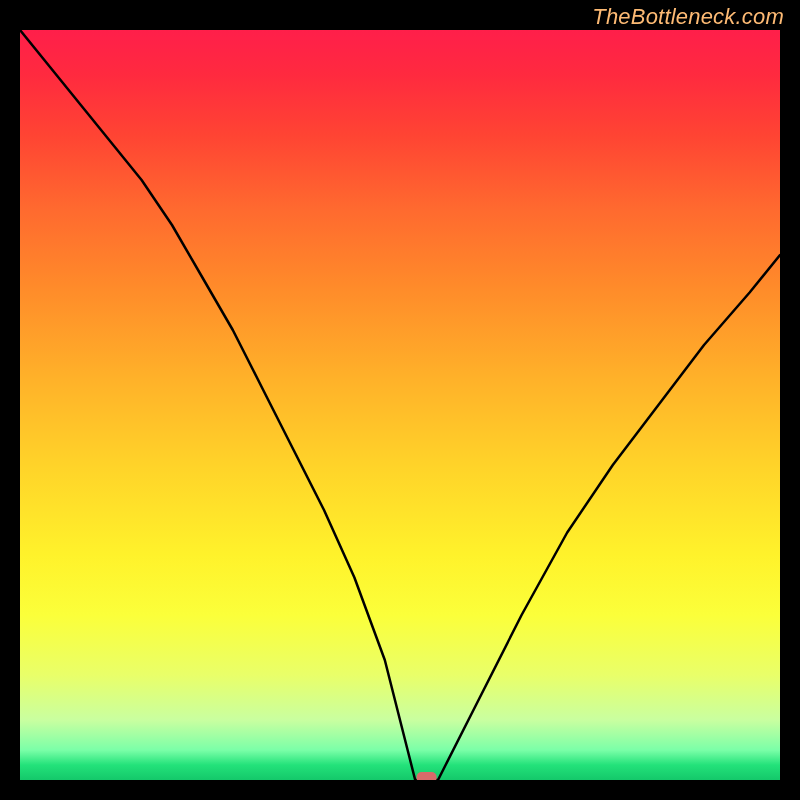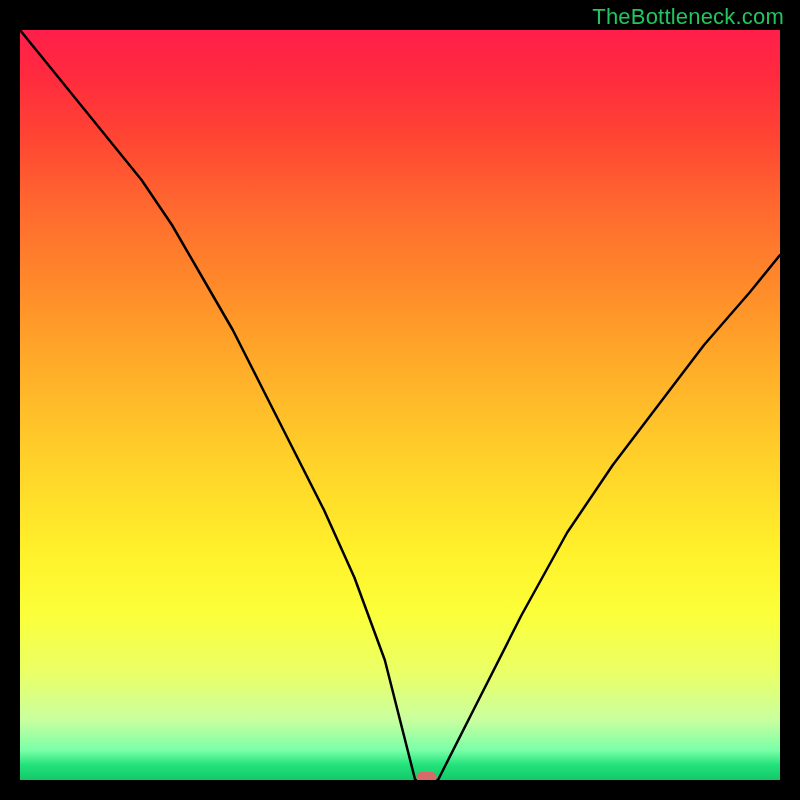--- a/index.html
+++ b/index.html
@@ -14,25 +14,26 @@
   .frame {
     position: relative;
     width: 800px;
     height: 800px;
     background: #000;
   }
   .watermark {
     position: absolute;
     top: 4px;
     right: 16px;
-    color: #22c55e;
+    color: #fdba74;
     font-size: 22px;
     font-weight: 500;
     letter-spacing: 0.2px;
     z-index: 5;
+    font-style: italic;
   }
   .plot-area {
     position: absolute;
     left: 20px;
     top: 30px;
     width: 760px;
     height: 750px;
     background: linear-gradient(
       to bottom,
       #ff1f4a 0%,

